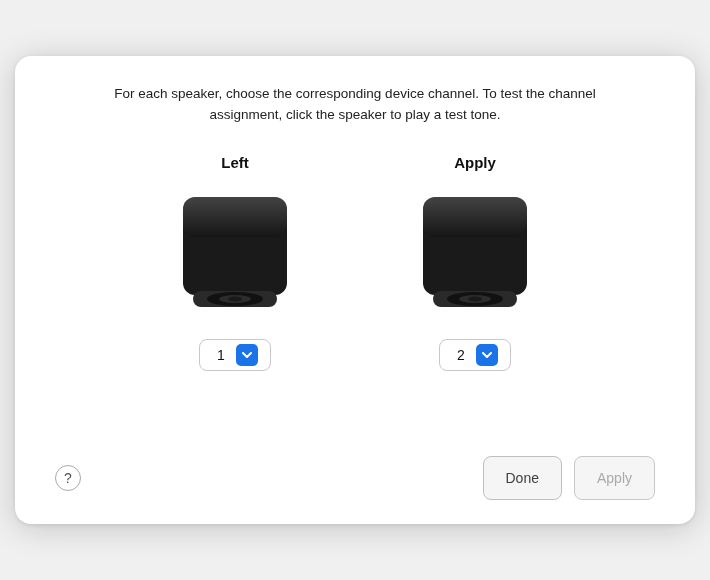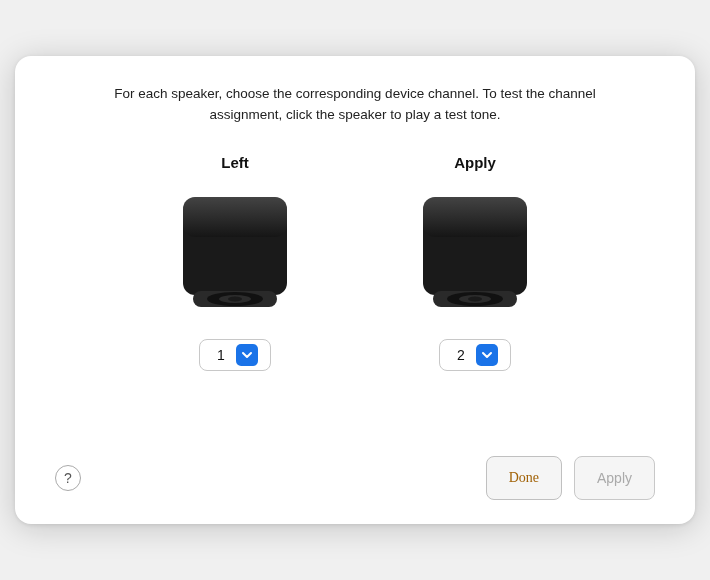--- a/index.html
+++ b/index.html
@@ -132,23 +132,23 @@
       display: flex;
       gap: 12px;
     }
 
     .btn-done {
       padding: 7px 22px;
       border-radius: 8px;
       border: 1.5px solid #c0c0c0;
       background: #f5f5f5;
       font-size: 14px;
-      color: #a16207;
+      color: #404040;
       cursor: pointer;
-      font-family: Liberation Serif, serif;
+      font-family: Liberation Sans, sans-serif;
     }
 
     .btn-apply {
       padding: 13px 22px;
       border-radius: 8px;
       border: 1.5px solid #c8c8c8;
       background: #f5f5f5;
       font-size: 14px;
       color: #aaa;
       cursor: default;

